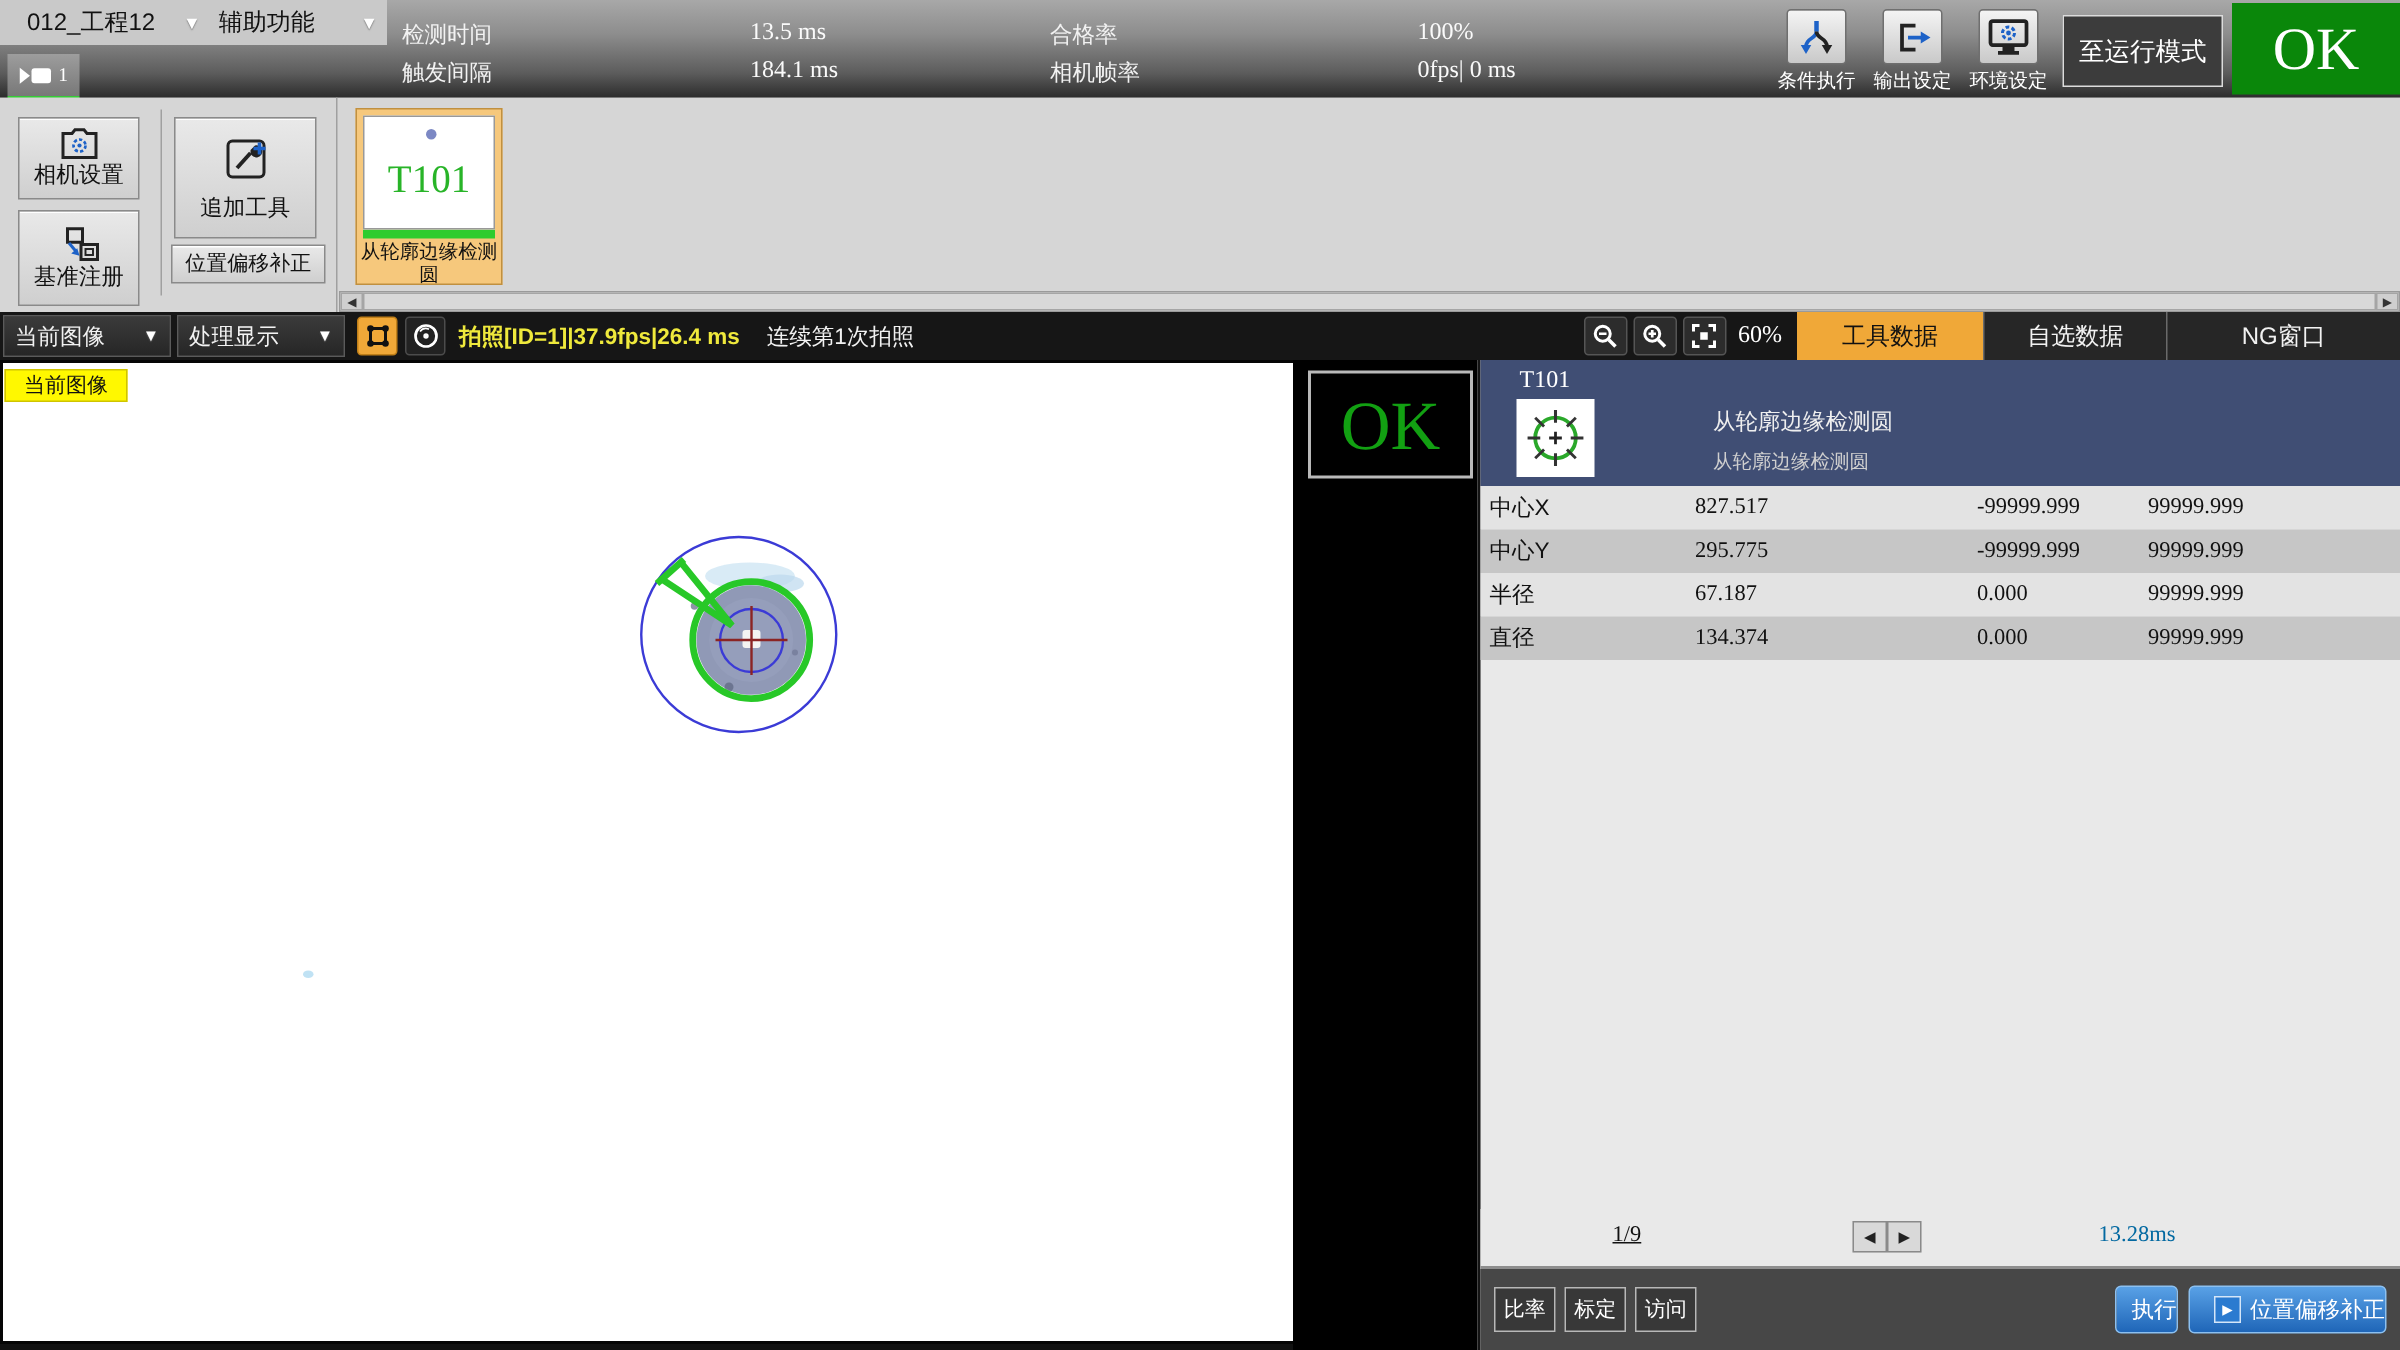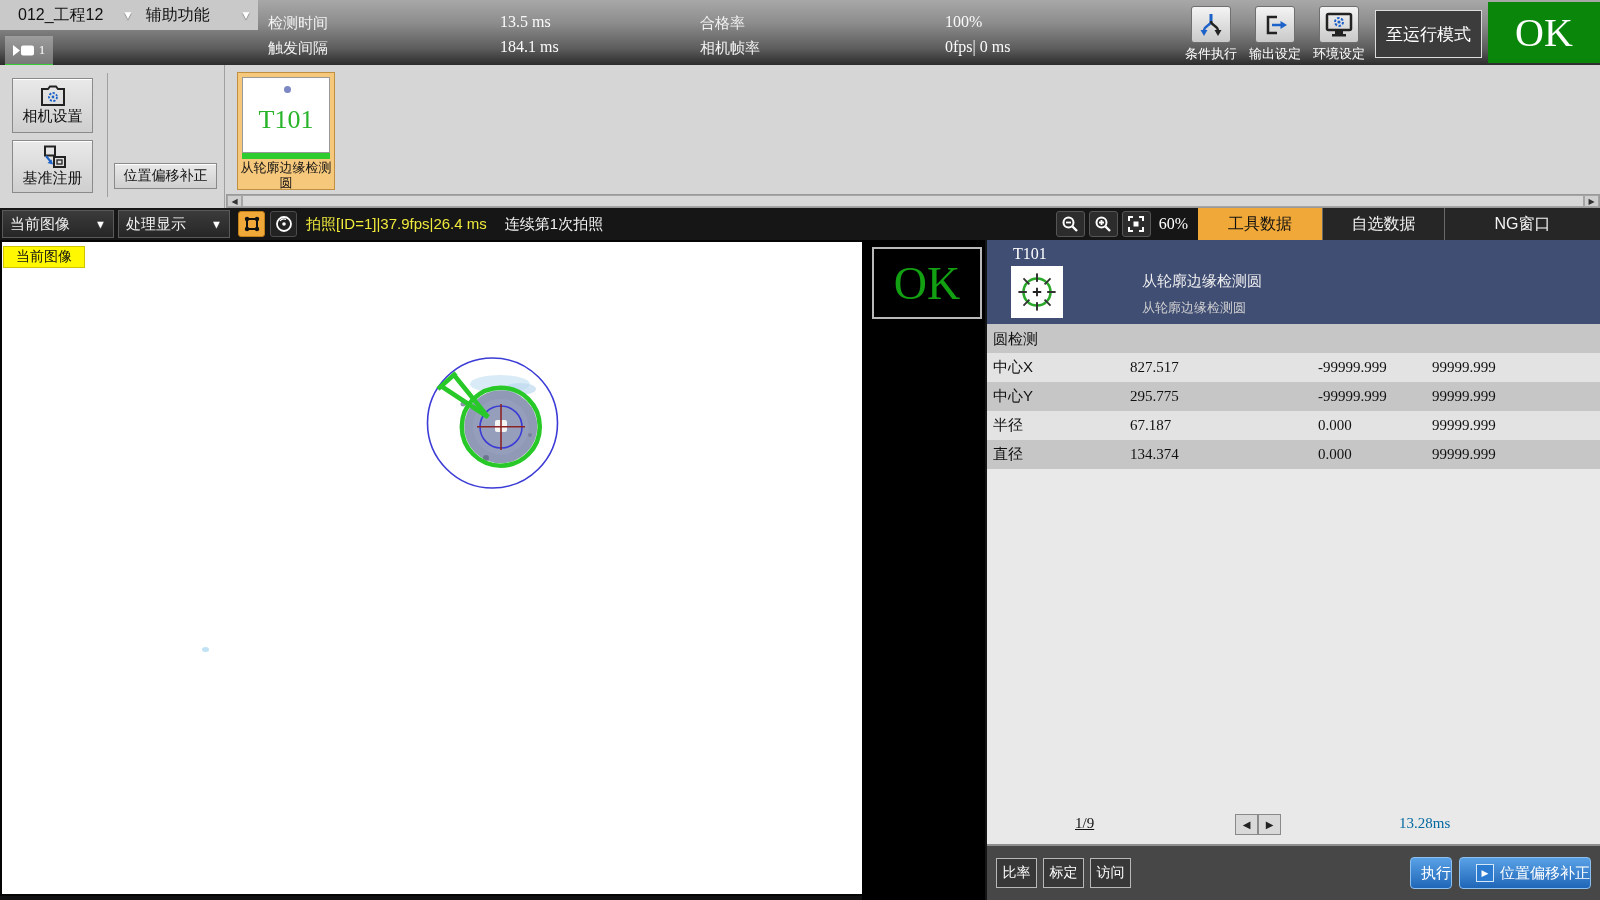--- a/index.html
+++ b/index.html
@@ -55,21 +55,21 @@
   
   .viewer-bar { position:absolute; left:0; top:208px; width:1600px; height:32px; background:#161616;
     display:flex; align-items:center; }
   .dd-dark { width:112px; height:28px; margin-left:2px; background:linear-gradient(180deg,#3b3b3b,#262626);
     border:1px solid #5a5a5a; display:flex; align-items:center; justify-content:space-between; padding:0 7px; cursor:pointer; }
   .dd-dark .lbl { color:#f2f2f2; font-size:15px; }
   .dd-dark .tri { font-size:11px; }
   .sq-btn { width:27px; height:26px; border-radius:3px; display:flex; align-items:center; justify-content:center; cursor:pointer; }
   .sq-orange { background:#f0a838; border:1px solid #c07f18; margin-left:8px; }
   .sq-dark { background:#222; border:1px solid #4c4c4c; margin-left:5px; }
-  .cap-info { margin-left:9px; color:#efe93c; font-size:15px; white-space:nowrap; }
+  .cap-info { margin-left:9px; color:#efe93c; font-size:15px; white-space:nowrap;font-weight:bold; }
   .cap-status { margin-left:18px; color:#f2f2f2; font-size:15px; white-space:nowrap; }
   .vb-spacer { flex:1; }
   .zoom-btn { width:29px; height:26px; background:#2c2c2c; border:1px solid #555; border-radius:3px;
     display:flex; align-items:center; justify-content:center; margin-left:4px; cursor:pointer; }
   .zoom-pct { color:#fff; font-size:16px; font-family:"Liberation Serif",serif; margin:0 10px 0 8px; }
   .vtab { height:32px; display:flex; align-items:center; justify-content:center; font-size:16px; cursor:pointer; }
   .vtab.active { background:#f0a838; color:#111; }
   .vtab.dark { background:#262626; color:#f2f2f2; border-left:1px solid #6a6a6a; }
 
   
@@ -206,31 +206,40 @@
 
     <div class="tool-btn" style="left:12px; top:13px; width:81px; height:55px;">
       <svg width="30" height="22" viewBox="0 0 30 22">
         <path d="M10 4 L12 1.5 H18 L20 4 H26 V20 H4 V4 Z" stroke="#222" stroke-width="2" fill="none"></path>
         <circle cx="15" cy="12" r="4" stroke="#1d62c8" stroke-width="1.8" fill="none" stroke-dasharray="2.2 1.4"></circle>
         <circle cx="15" cy="12" r="1.4" fill="#1d62c8"></circle>
       </svg>
       <span>相机设置</span>
     </div>
 
-    <div class="tool-btn" style="left:12px; top:75px; width:81px; height:53px;">
+    <div class="tool-btn" style="left:12px; top:75px; width:81px; height:64px;">
       <svg width="28" height="24" viewBox="0 0 28 24">
         <rect x="6" y="1.5" width="10" height="9" stroke="#222" stroke-width="2" fill="none"></rect>
         <rect x="15" y="12" width="11" height="10" stroke="#222" stroke-width="2" fill="none"></rect>
         <rect x="18" y="15" width="5" height="4" stroke="#222" stroke-width="1.3" fill="none"></rect>
         <path d="M7 11 L12 17" stroke="#1d62c8" stroke-width="2"></path>
         <polygon points="14,19.5 8.5,18 12.5,14.5" fill="#1d62c8"></polygon>
       </svg>
       <span>基准注册</span>
     </div>
 
+    <div class="tool-btn" style="left:116px; top:13px; width:95px; height:81px;">
+      <svg width="34" height="34" viewBox="0 0 34 34">
+        <rect x="5" y="5" width="24" height="24" rx="3" stroke="#222" stroke-width="2" fill="none"></rect>
+        <path d="M11 23 L20 13" stroke="#222" stroke-width="2.6"></path>
+        <path d="M20 13 a4 4 0 1 0 3 -5 l -3 3 z" fill="#222"></path>
+        <path d="M26 6 v8 M22 10 h8" stroke="#1d62c8" stroke-width="2.4"></path>
+      </svg>
+      <span style="margin-top:6px">追加工具</span>
+    </div>
 
     <div class="tool-btn" style="left:114px; top:98px; width:103px; height:26px; font-size:14px;">
       <span>位置偏移补正</span>
     </div>
 
     <div class="thumb">
       <div class="thumb-img">
         <div class="thumb-dot"></div>
         <span class="thumb-id">T101</span>
       </div>
@@ -349,23 +358,20 @@
           <line x1="42" y1="10" x2="35" y2="17" stroke="#333" stroke-width="2.2"></line>
           <line x1="17" y1="35" x2="10" y2="42" stroke="#333" stroke-width="2.2"></line>
           <path d="M21 26 h10 M26 21 v10" stroke="#222" stroke-width="2.2"></path>
         </svg>
       </div>
       <span class="ph-name1">从轮廓边缘检测圆</span>
       <span class="ph-name2">从轮廓边缘检测圆</span>
     </div>
 
 
-    <div class="sect-row">
-      <span>圆检测</span>
-    </div>
 
     <div class="data-row odd">
       <span class="rl">中心X</span>
       <span class="num">827.517</span>
       <span class="num">-99999.999</span>
       <span class="num">99999.999</span>
     </div>
     <div class="data-row even">
       <span class="rl">中心Y</span>
       <span class="num">295.775</span>

